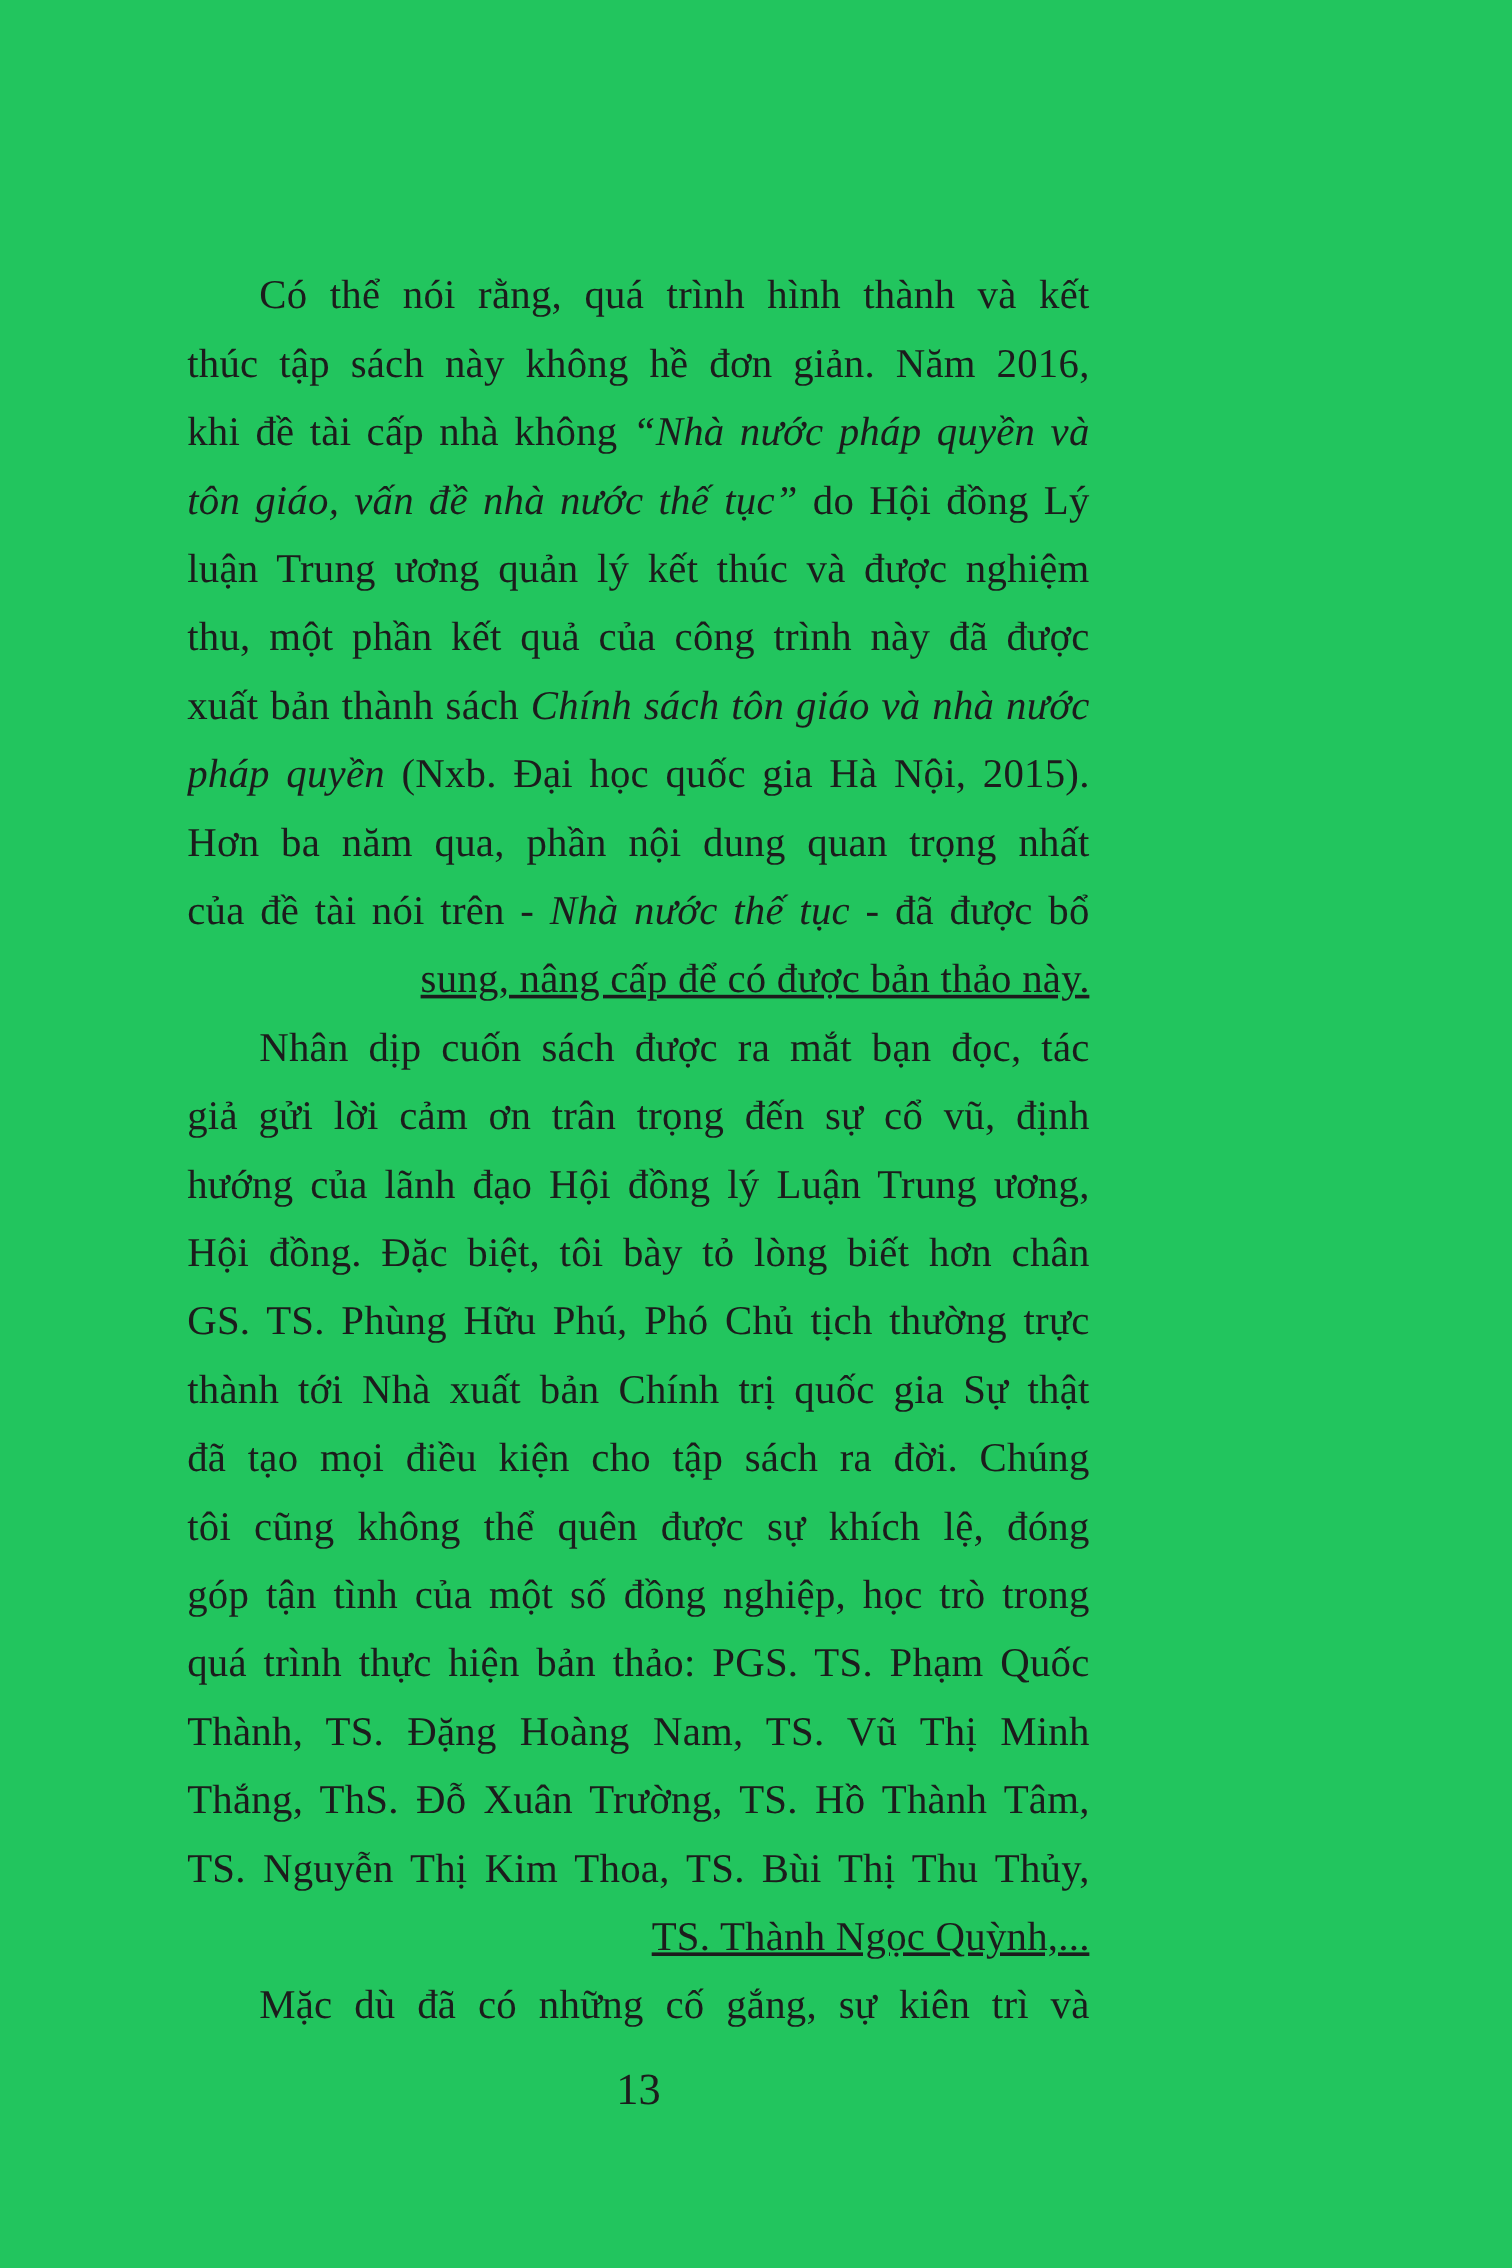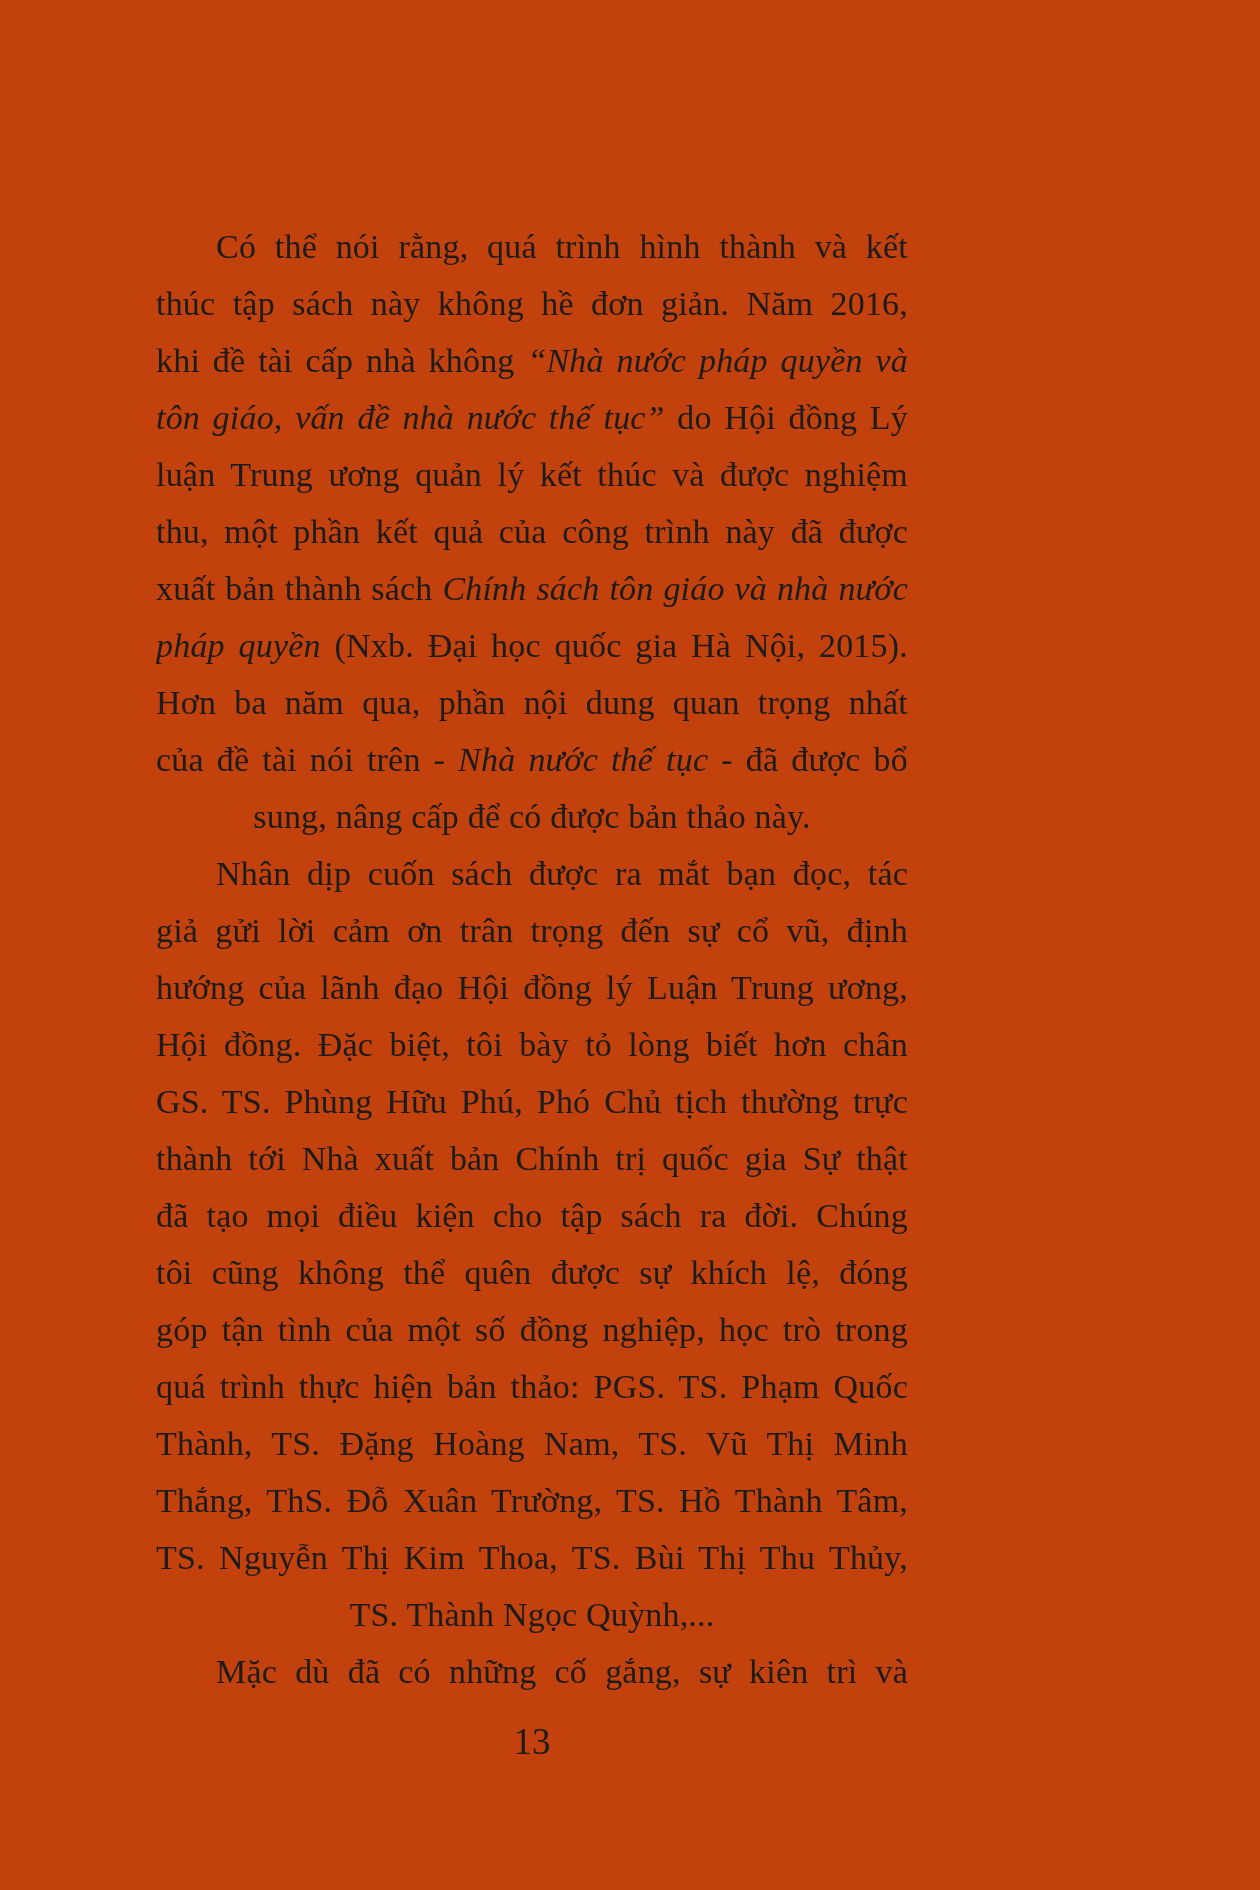--- a/index.html
+++ b/index.html
@@ -34,21 +34,22 @@
   }
   .line {
     height: 57px;
     overflow: hidden;
   }
   .line.justify {
     text-align: justify;
     text-align-last: justify;
   }
   .line:not(.justify) {
-    text-align: center;
+    text-align: right;
+    text-decoration: underline;
   }
   .line.indent {
     padding-left: 60px;
   }
   .seg.italic {
     font-style: italic;
     margin-top: 25px;
   }
   .page-number {
     position: absolute;
@@ -58,21 +59,21 @@
     text-align: center;
     font-family: "Liberation Serif", "DejaVu Serif", serif;
     font-size: 37px;
     line-height: 1;
     color: #1c1c1c;
   }
 </style>
 </head>
 <body>
 
-<div class="book-page" style="background: #c2410c;">
+<div class="book-page" style="background: #22c55e;">
   <div class="text-block" id="text-block" style="color: rgb(28, 28, 28);">
       <div class="paragraph">
         <div class="line indent justify"><span class="seg">Có thể nói rằng, quá trình hình thành và kết</span></div>
         <div class="line justify"><span class="seg">thúc tập sách này không hề đơn giản. Năm 2016,</span></div>
         <div class="line justify"><span class="seg">khi đề tài cấp nhà không </span><span class="seg italic">“Nhà nước pháp quyền và</span></div>
         <div class="line justify"><span class="seg italic">tôn giáo, vấn đề nhà nước thế tục”</span><span class="seg"> do Hội đồng Lý</span></div>
         <div class="line justify"><span class="seg">luận Trung ương quản lý kết thúc và được nghiệm</span></div>
         <div class="line justify"><span class="seg">thu, một phần kết quả của công trình này đã được</span></div>
         <div class="line justify"><span class="seg">xuất bản thành sách </span><span class="seg italic">Chính sách tôn giáo và nhà nước</span></div>
         <div class="line justify"><span class="seg italic">pháp quyền</span><span class="seg"> (Nxb. Đại học quốc gia Hà Nội, 2015).</span></div>

